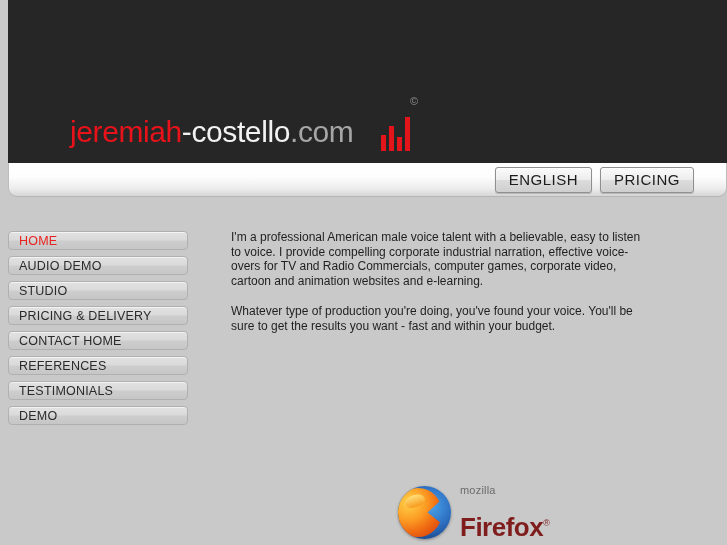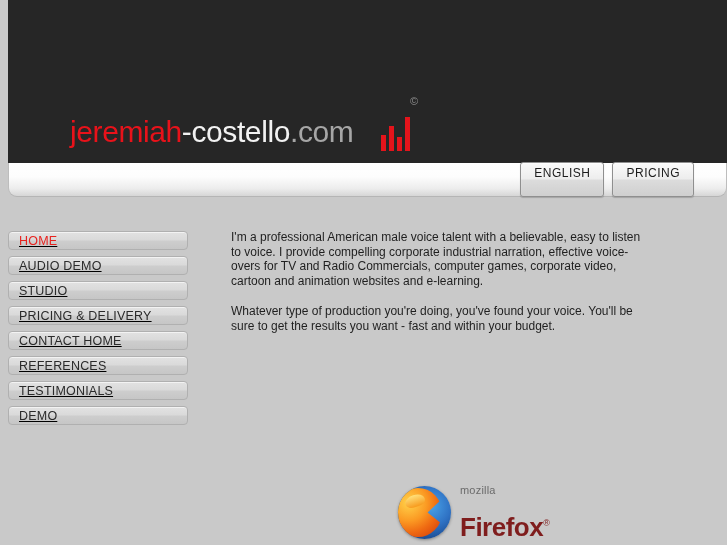--- a/index.html
+++ b/index.html
@@ -82,40 +82,39 @@
     border-left: 1px solid #bdbdbd;
     border-right: 1px solid #bdbdbd;
     border-bottom: 1px solid #b5b5b5;
     display: flex;
     align-items: center;
     justify-content: flex-end;
     padding-right: 32px;
   }
   .lang-btn {
     font-family: "Liberation Sans", sans-serif;
-    font-size: 12px;
+    font-size: 15px;
     color: #1c1c1c;
     background: linear-gradient(to bottom, #fbfbfb 0%, #ededed 48%, #dcdcdc 52%, #cfcfcf 100%);
     border: 1px solid #8f8f8f;
     border-radius: 3px;
-    padding: 3px 13px 16px 13px;
+    padding: 3px 13px 4px 13px;
     margin-left: 8px;
     letter-spacing: 0.5px;
     box-shadow: 0 1px 1px rgba(255,255,255,0.85) inset, 0 1px 1px rgba(0,0,0,0.18);
     cursor: pointer;
     white-space: nowrap;
   }
 
   
   #sidebar {
     position: absolute;
     left: 8px;
     top: 231px;
     width: 180px;
-    text-decoration: underline;
   }
   .nav-item {
     display: block;
     height: 19px;
     line-height: 19px;
     margin-bottom: 6px;
     padding-left: 10px;
     font-size: 12.5px;
     color: #2a2a2a;
     background: linear-gradient(to bottom, #e2e2e2 0%, #dadada 45%, #cdcdcd 55%, #c6c6c6 100%);

